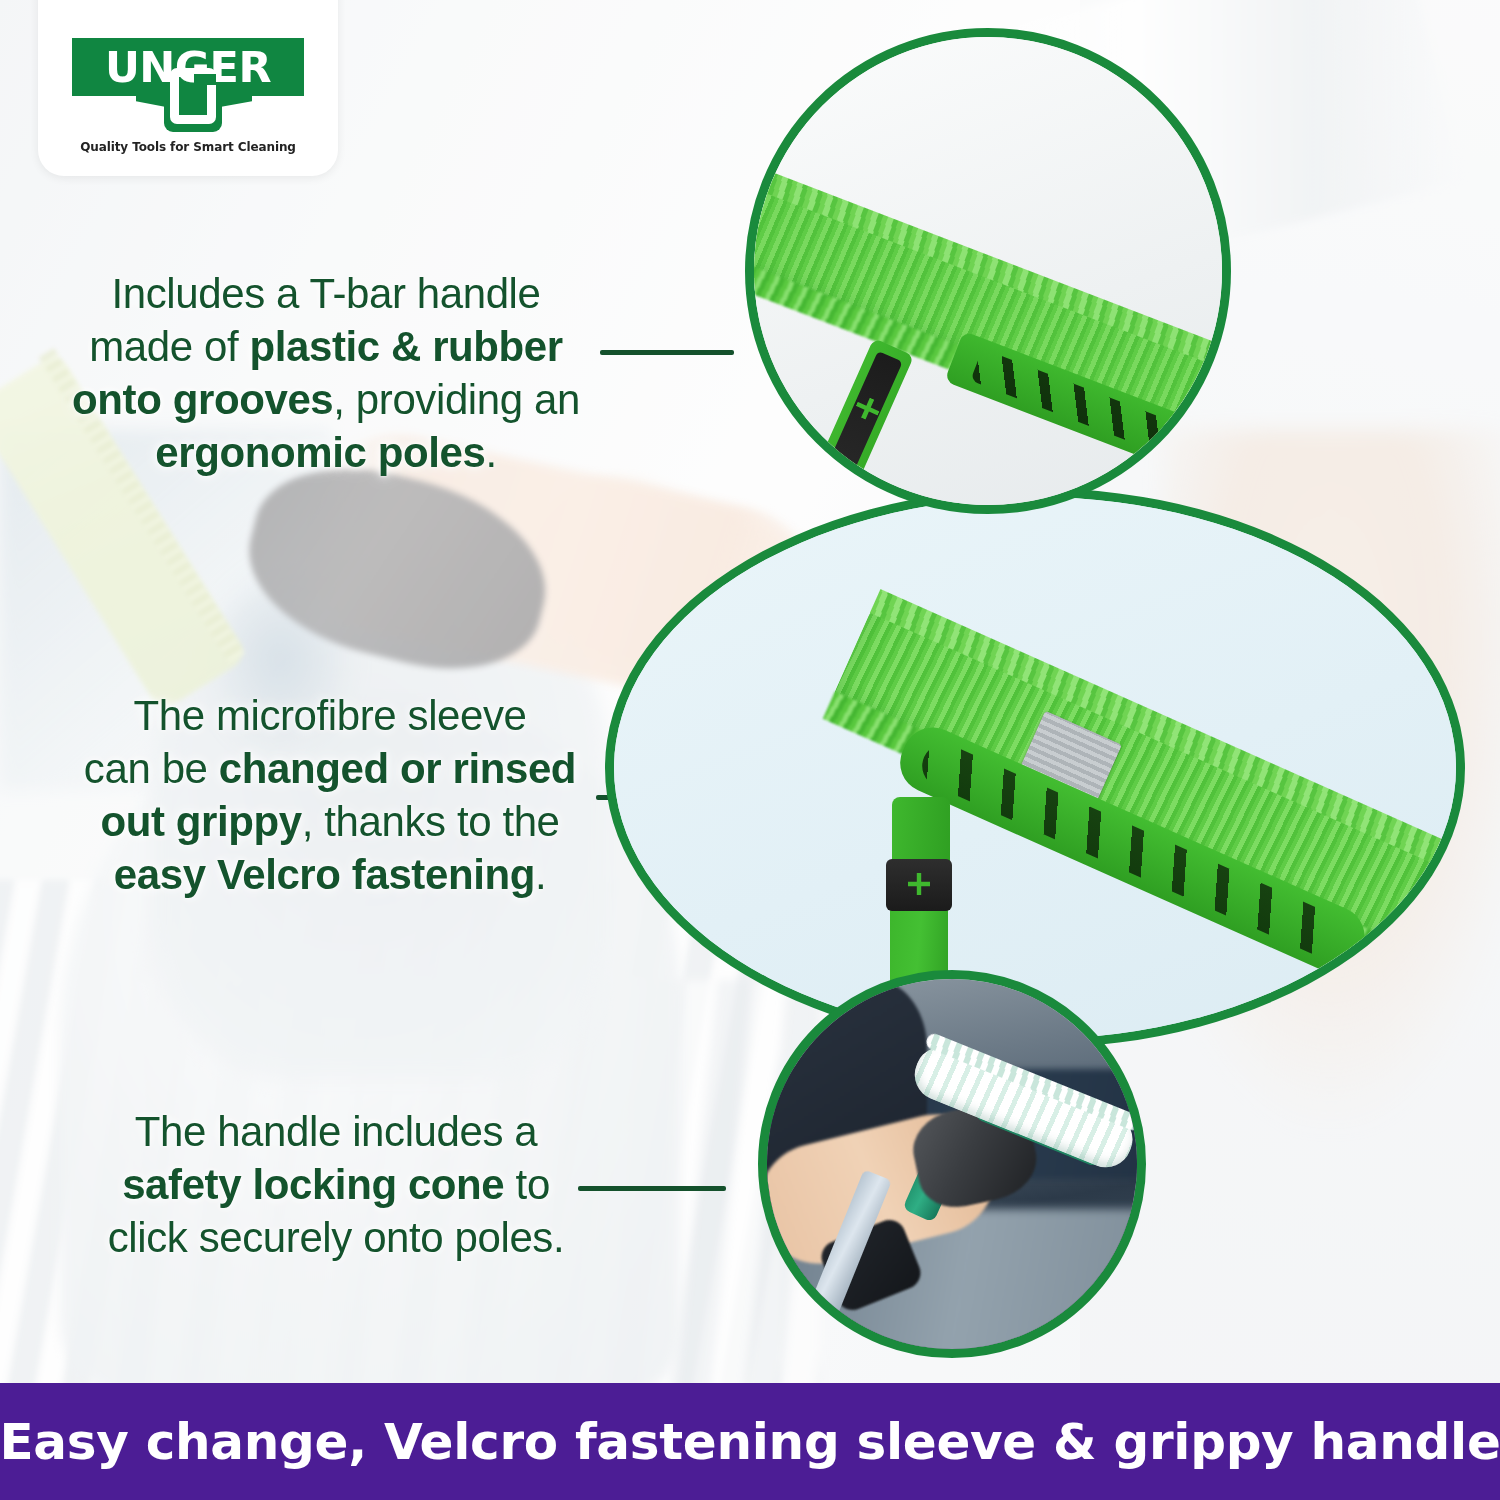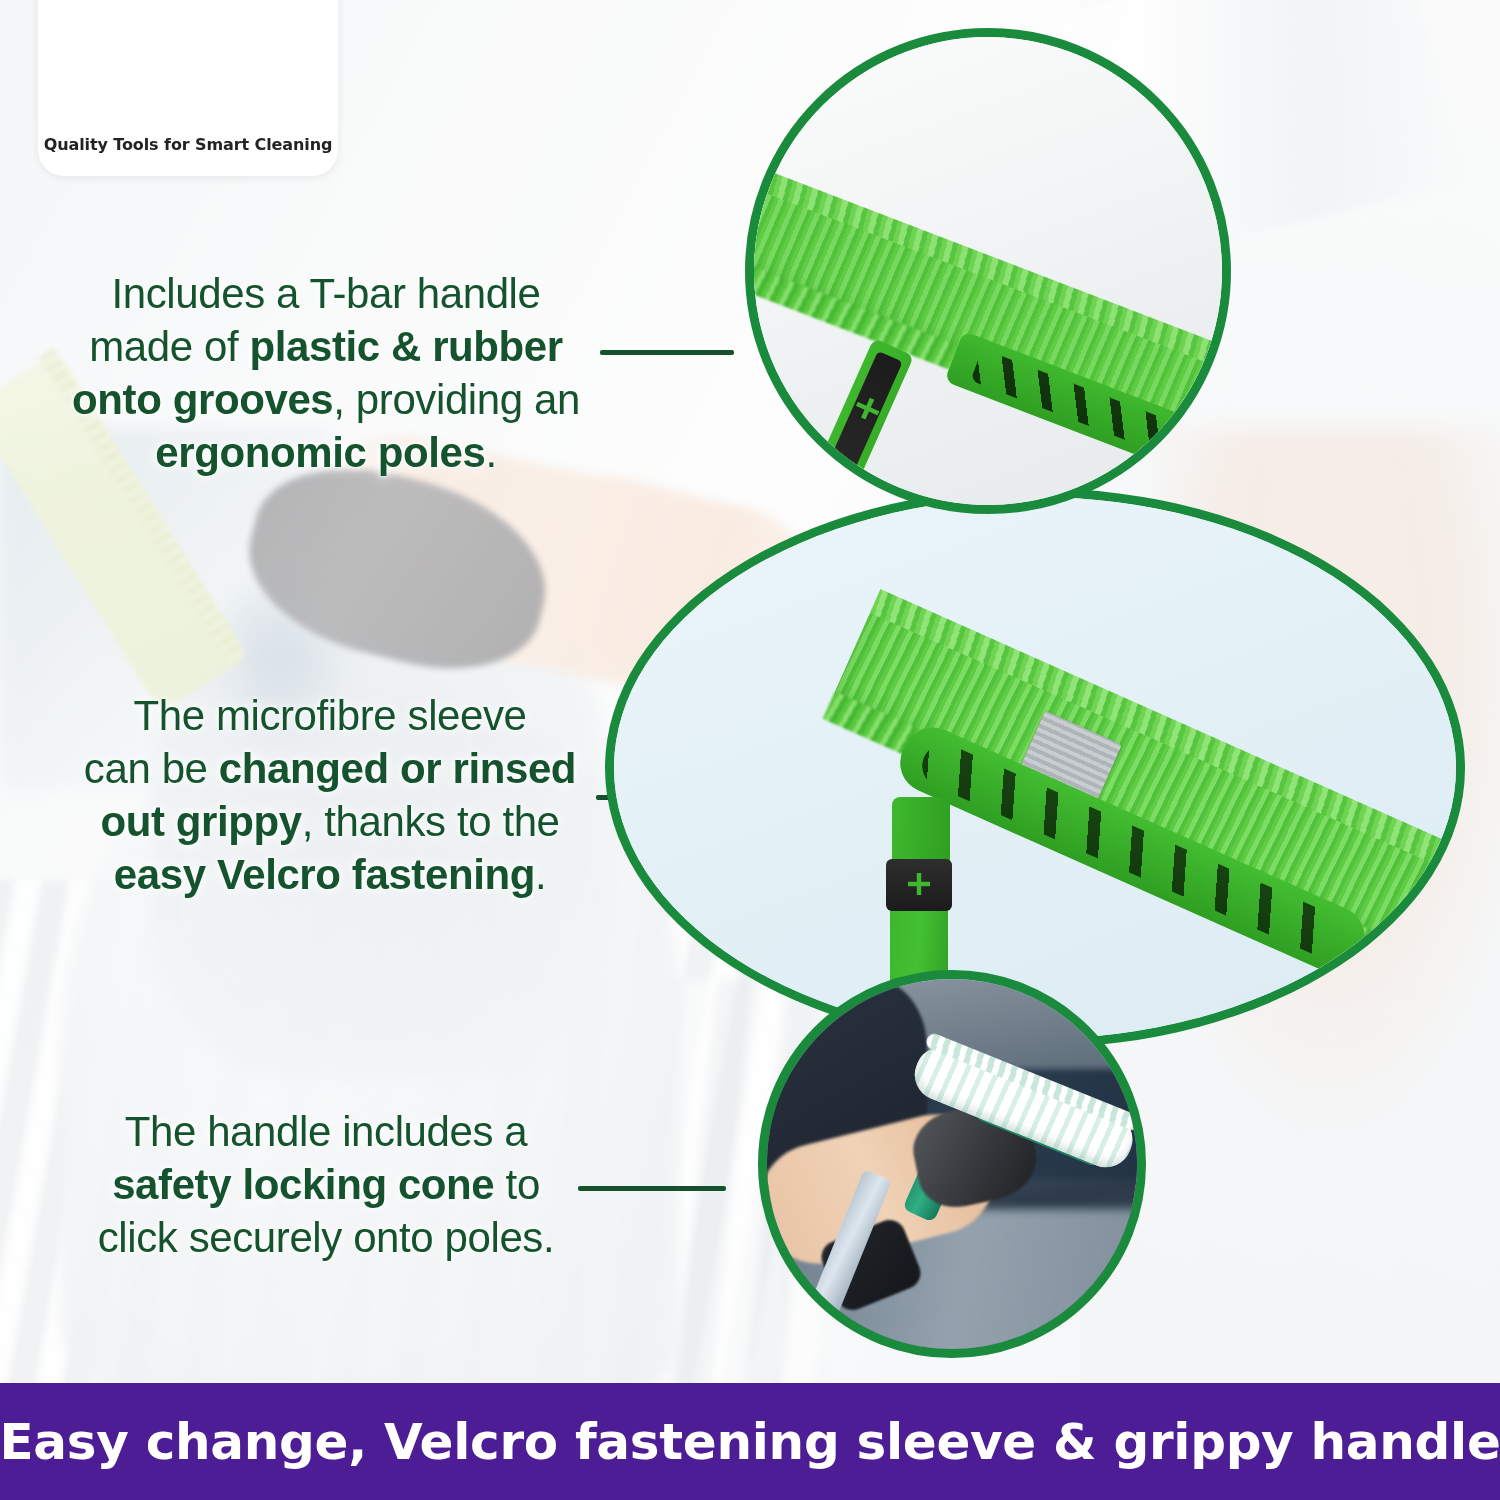--- a/index.html
+++ b/index.html
@@ -163,39 +163,39 @@
     background:#108641; z-index:5;
   }
   .logo-reg {
     position:absolute; right:6px; bottom:8px;
     color:#ffffff; font-size:11px; z-index:6;
     font-family:"DejaVu Sans", sans-serif;
   }
   .logo-tagline {
     margin-top:10px;
     font-family:"DejaVu Sans", sans-serif;
-    font-weight:700; font-size:16px; color:#232323;
+    font-weight:700; font-size:12px; color:#232323;
     letter-spacing:-0.1px;
     white-space:nowrap;
   }
 
   
   .feature {
     position:absolute;
     color:#14532d;
     font-size:42px;
     line-height:1.26;
     letter-spacing:-0.4px;
     text-align:center;
     text-shadow:0 0 9px rgba(255,255,255,.95), 0 0 18px rgba(255,255,255,.85), 0 0 3px rgba(255,255,255,1);
   }
   .feature b { font-weight:700; }
   #feature-1 { left:46px;  top:268px;  width:560px; }
   #feature-2 { left:40px;  top:690px;  width:580px; }
-  #feature-3 { left:46px;  top:1106px; width:560px; }
+  #feature-3 { left:56px;  top:1106px; width:560px; }
 
   
   .connector {
     position:absolute; height:5px; background:#14512c; border-radius:2px;
   }
   #connector-1 { left:600px; top:350px;  width:134px; }
   #connector-2 { left:596px; top:795px;  width:178px; }
   #connector-3 { left:578px; top:1186px; width:148px; }
 
   
@@ -438,20 +438,28 @@
     <div class="bg-blue-patch"></div>
     <div class="bg-arm2"></div>
     <div class="bg-arm"></div>
     <div class="bg-glove"></div>
     <div class="bg-sleeve-tool"></div>
     <div class="bg-sleeve-edge"></div>
     <div class="bg-white-veil"></div>
   </div>
 
   <div class="logo-card">
+    <div class="logo-mark">
+      <div class="logo-bar"></div>
+      <div class="logo-tab"></div>
+      <div class="logo-word">UNGER</div>
+      <div class="logo-g-ring"></div>
+      <div class="logo-g-notch"></div>
+      <div class="logo-reg">®</div>
+    </div>
     <div class="logo-tagline">Quality Tools for Smart Cleaning</div>
   </div>
 
   <div class="feature" id="feature-1">Includes a T-bar handle<br>made of <b>plastic &amp; rubber</b><br><b>onto grooves</b>, providing an<br><b>ergonomic poles</b>.</div>
   <div class="connector" id="connector-1"></div>
 
   <div class="feature" id="feature-2">The microfibre sleeve<br>can be <b>changed or rinsed</b><br><b>out grippy</b>, thanks to the<br><b>easy Velcro fastening</b>.</div>
   <div class="connector" id="connector-2"></div>
 
   <div class="feature" id="feature-3">The handle includes a<br><b>safety locking cone</b> to<br>click securely onto poles.</div>

